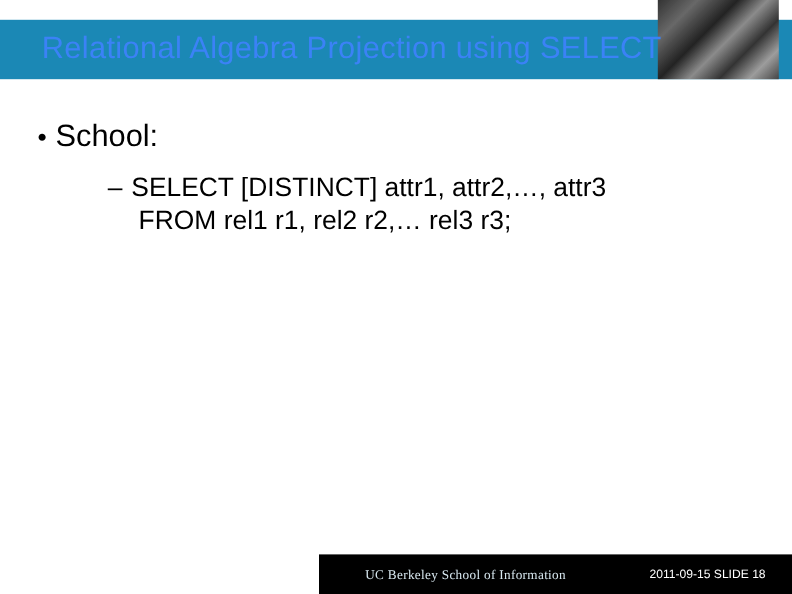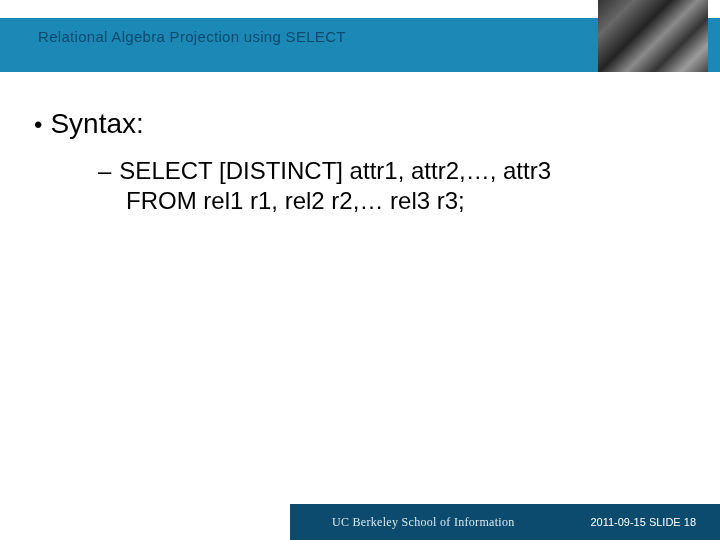--- a/index.html
+++ b/index.html
@@ -1,49 +1,49 @@
 <!DOCTYPE html>
 <html><head>
 <meta charset="utf-8">
 <style>
   * { margin: 0; padding: 0; box-sizing: border-box; }
   body { width: 720px; height: 540px; font-family: Arial, sans-serif; background: #fff; position: relative; overflow: hidden; }
   .header-band { position: absolute; top: 0; left: 0; width: 720px; height: 72px; }
   .header-blue { position: absolute; top: 18px; left: 0; width: 720px; height: 54px; background: #1b88b5; }
   .header-img { position: absolute; top: 0; right: 12px; width: 110px; height: 72px; background: linear-gradient(135deg,#3a3a3a 0%,#6a6a6a 20%,#2b2b2b 40%,#8a8a8a 55%,#3a3a3a 70%,#9a9a9a 85%,#4a4a4a 100%); filter: grayscale(100%) contrast(110%); }
-  .title { position: absolute; top: 28px; left: 38px; color: #0c4a6e; font-size: 15px; font-weight: 400; letter-spacing: 0.3px; }
+  .title { position: absolute; top: 28px; left: 38px; color: #3b82f6; font-size: 28px; font-weight: 400; letter-spacing: 0.3px; }
   .content { position: absolute; top: 108px; left: 34px; width: 640px; }
   .bullet-row { display: flex; align-items: baseline; gap: 8px; font-size: 28px; color: #000; margin-bottom: 16px; }
   .bullet-dot { font-size: 24px; line-height: 28px; }
   .sub { margin-left: 64px; margin-top: 4px; }
   .sub-row { display: flex; align-items: baseline; gap: 8px; font-size: 24px; color: #000; }
   .sub-dash { font-size: 24px; }
   .sub-text { font-size: 24px; line-height: 1.25; }
   .sub-cont { margin-left: 28px; font-size: 24px; line-height: 1.25; }
   .footer { position: absolute; bottom: 0; left: 0; width: 720px; height: 36px; }
-  .footer-blue { position: absolute; bottom: 0; right: 0; width: 430px; height: 36px; background: #0c4a6e; display: flex; align-items: center; padding-left: 42px; gap: 10px; }
+  .footer-blue { position: absolute; bottom: 0; right: 0; width: 430px; height: 36px; background: #000000; display: flex; align-items: center; padding-left: 42px; gap: 10px; }
   .footer-left { position: absolute; bottom: 0; left: 36px; height: 36px; display: flex; align-items: center; font-size: 11px; color: #1b88b5; }
   .footer-logo { position: absolute; bottom: 0; left: 286px; width: 34px; height: 36px; display: flex; align-items: center; justify-content: center; }
   .footer-logo svg { width: 22px; height: 30px; }
   .footer-school { color: #d9e9f1; font-size: 12px; letter-spacing: 0.3px; font-family: Georgia, 'Times New Roman', serif; }
   .footer-right { position: absolute; bottom: 0; right: 24px; height: 36px; display: flex; align-items: center; font-size: 11px; color: #fff; margin-left: 44px; }
 </style>
 </head>
 <body>
 
 <div class="header-band">
   <div class="header-blue"></div>
   <div class="header-img"></div>
   <div class="title">Relational Algebra Projection using SELECT</div>
 </div>
 
 <div class="content">
   <div class="bullet-row">
     <span class="bullet-dot">•</span>
-    <span>Syntax:</span>
+    <span>School:</span>
   </div>
   <div class="sub">
     <div class="sub-row">
       <span class="sub-dash">–</span>
       <span class="sub-text">SELECT  [DISTINCT] attr1, attr2,…, attr3</span>
     </div>
     <div class="sub-cont">FROM rel1 r1, rel2 r2,… rel3 r3;</div>
   </div>
 </div>
 

